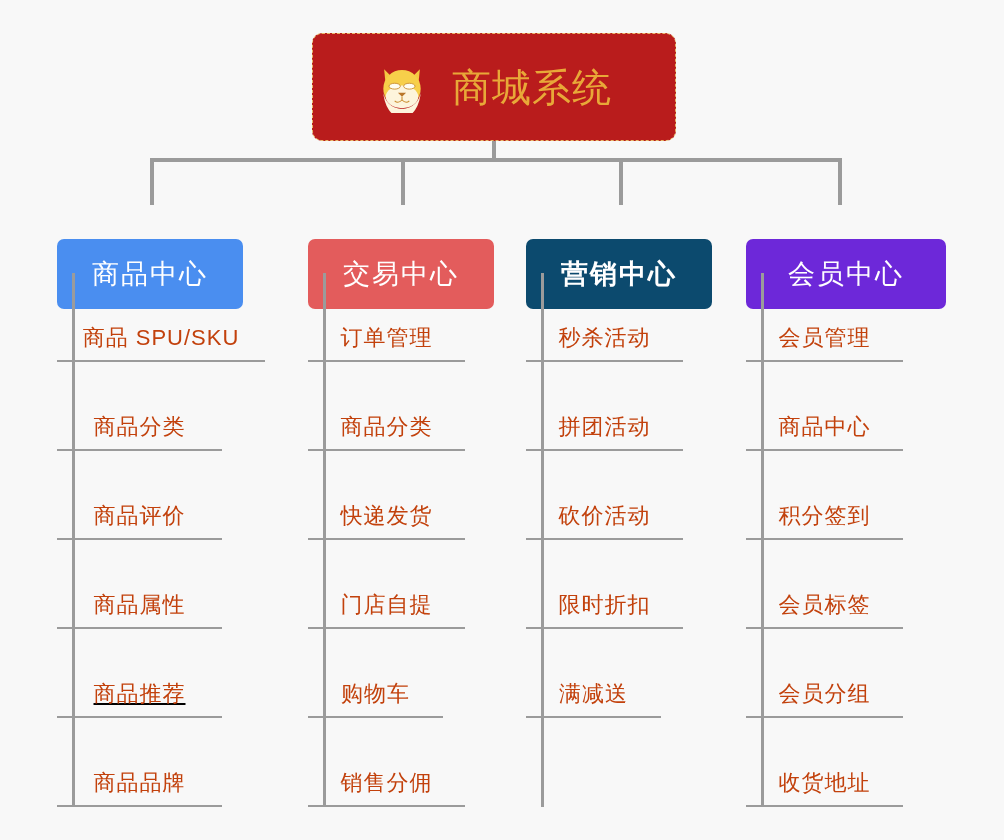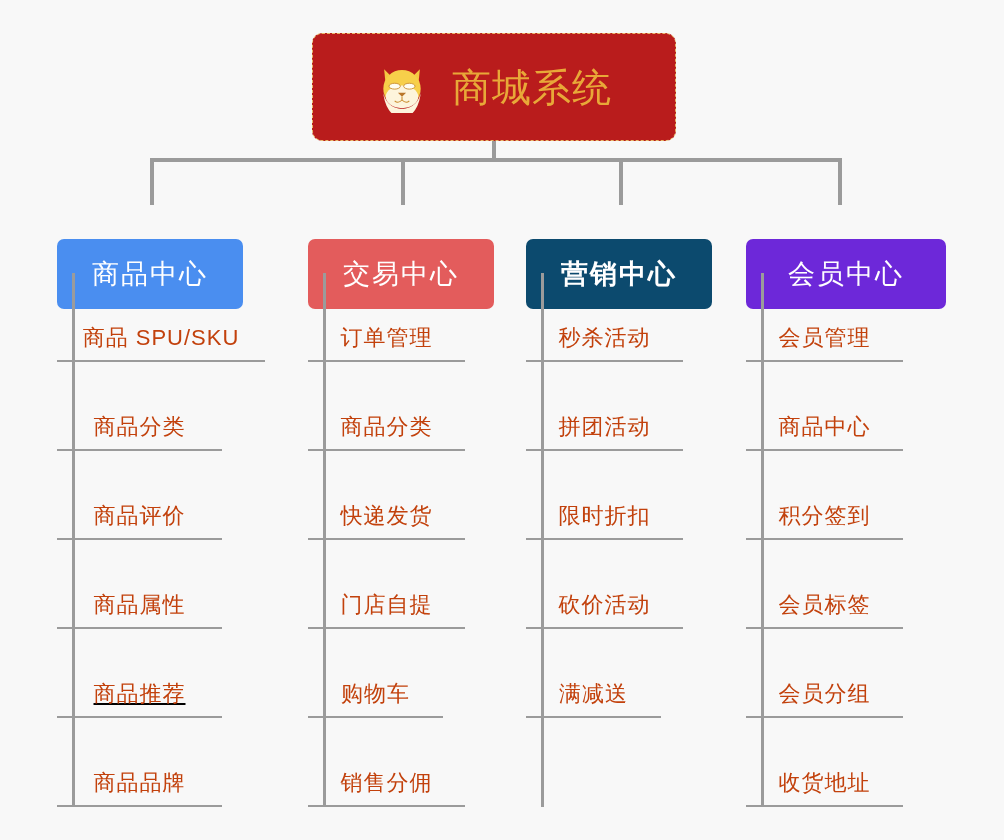--- a/index.html
+++ b/index.html
@@ -217,25 +217,25 @@
     <div class="leaf-list">
       <div class="leaf-item" style="width:157px;">
         <span class="leaf-label">秒杀活动</span>
         <span class="leaf-rule" style="width:157px;"></span>
       </div>
       <div class="leaf-item" style="width:157px;">
         <span class="leaf-label">拼团活动</span>
         <span class="leaf-rule" style="width:157px;"></span>
       </div>
       <div class="leaf-item" style="width:157px;">
+        <span class="leaf-label">砍价活动</span>
+        <span class="leaf-rule" style="width:157px;"></span>
+      </div>
+      <div class="leaf-item" style="width:157px;">
         <span class="leaf-label">限时折扣</span>
-        <span class="leaf-rule" style="width:157px;"></span>
-      </div>
-      <div class="leaf-item" style="width:157px;">
-        <span class="leaf-label">砍价活动</span>
         <span class="leaf-rule" style="width:157px;"></span>
       </div>
       <div class="leaf-item" style="width:135px;">
         <span class="leaf-label">满减送</span>
         <span class="leaf-rule" style="width:135px;"></span>
       </div>
     </div>
   </div>
 
   <div class="column" style="left:746px;">

